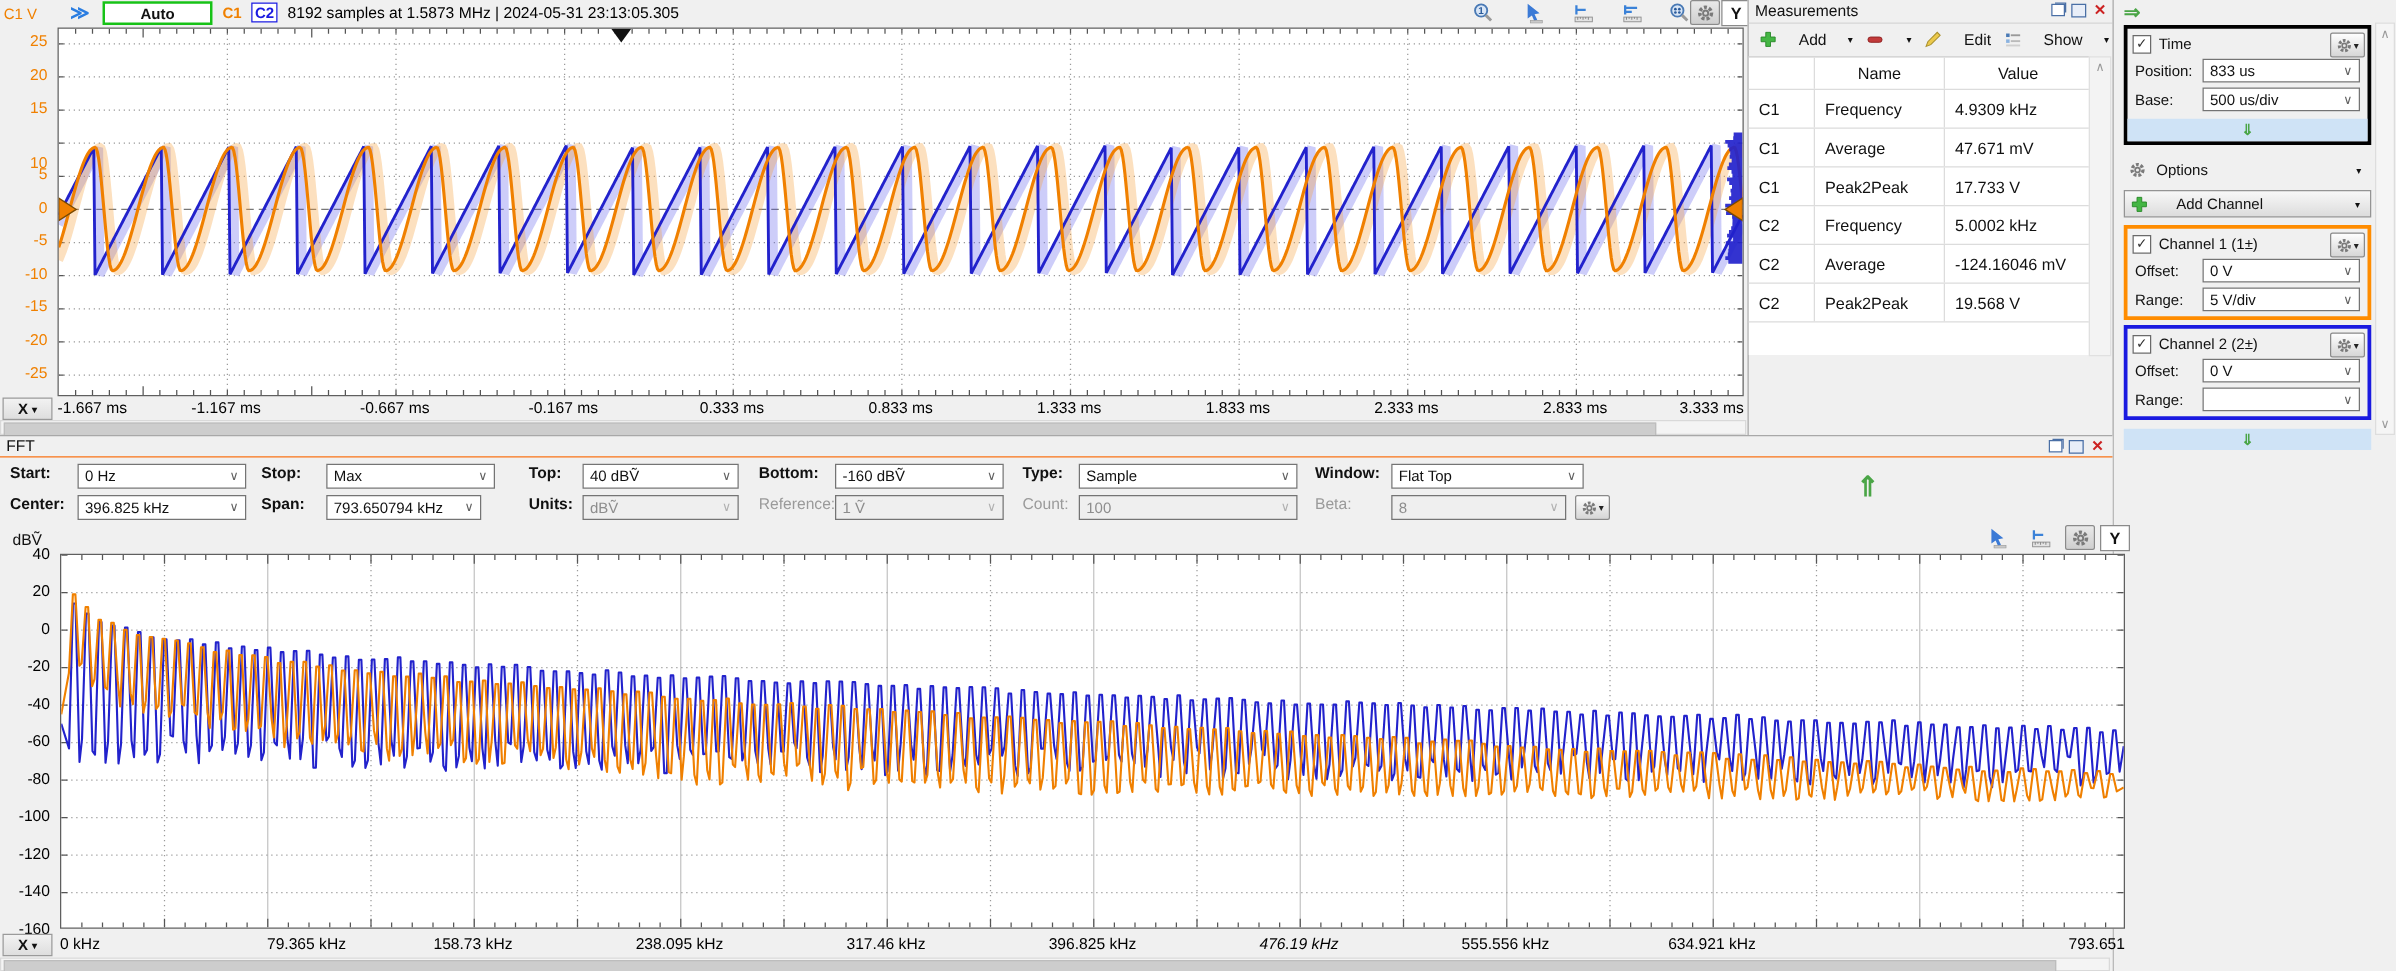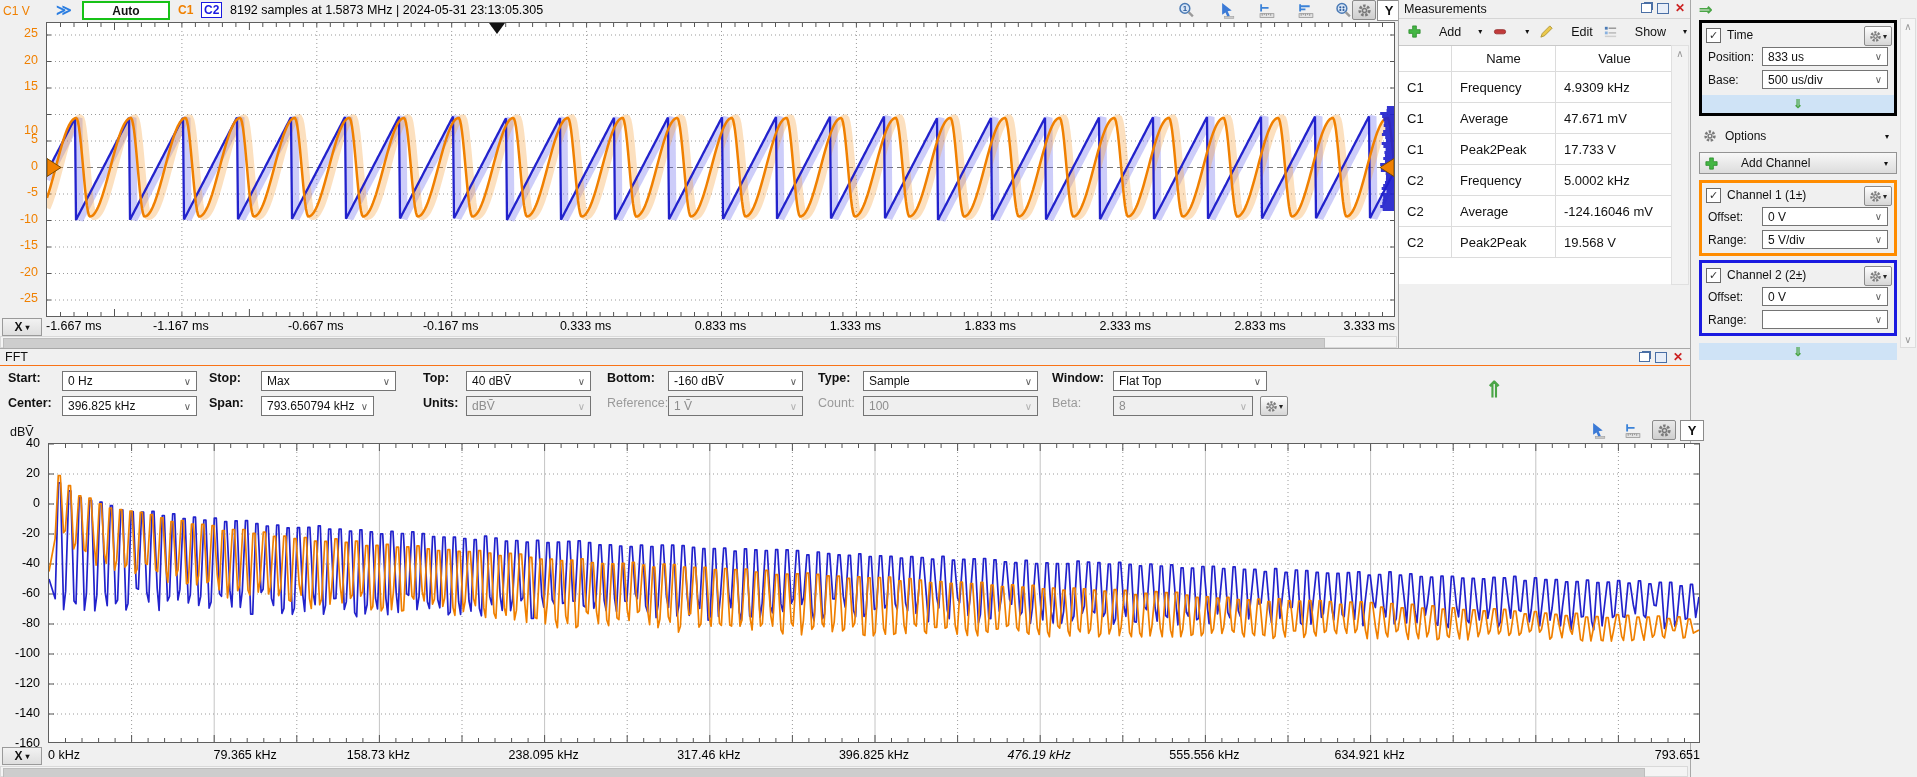--- a/index.html
+++ b/index.html
@@ -484,21 +484,21 @@
       <span>Flat Top</span>
         <span class="chev">∨</span>
       </div>
 
     <span class="flabel fctl2" style="left:8px">Center:</span>
     <div class="sel fctl2" style="left:62px;width:135px">
       <span>396.825 kHz</span>
         <span class="chev">∨</span>
       </div>
     <span class="flabel fctl2" style="left:209px">Span:</span>
-    <div class="sel fctl2" style="left:261px;width:113px">
+    <div class="sel fctl2" style="left:261px;width:124px">
       <span>793.650794 kHz</span>
         <span class="chev">∨</span>
       </div>
     <span class="flabel fctl2" style="left:423px">Units:</span>
     <div class="sel dis fctl2" style="left:466px;width:125px">
       <span>dBṼ</span>
         <span class="chev">∨</span>
       </div>
     <span class="flabel dis fctl2" style="left:607px">Reference:</span>
     <div class="sel dis fctl2" style="left:668px;width:135px">

